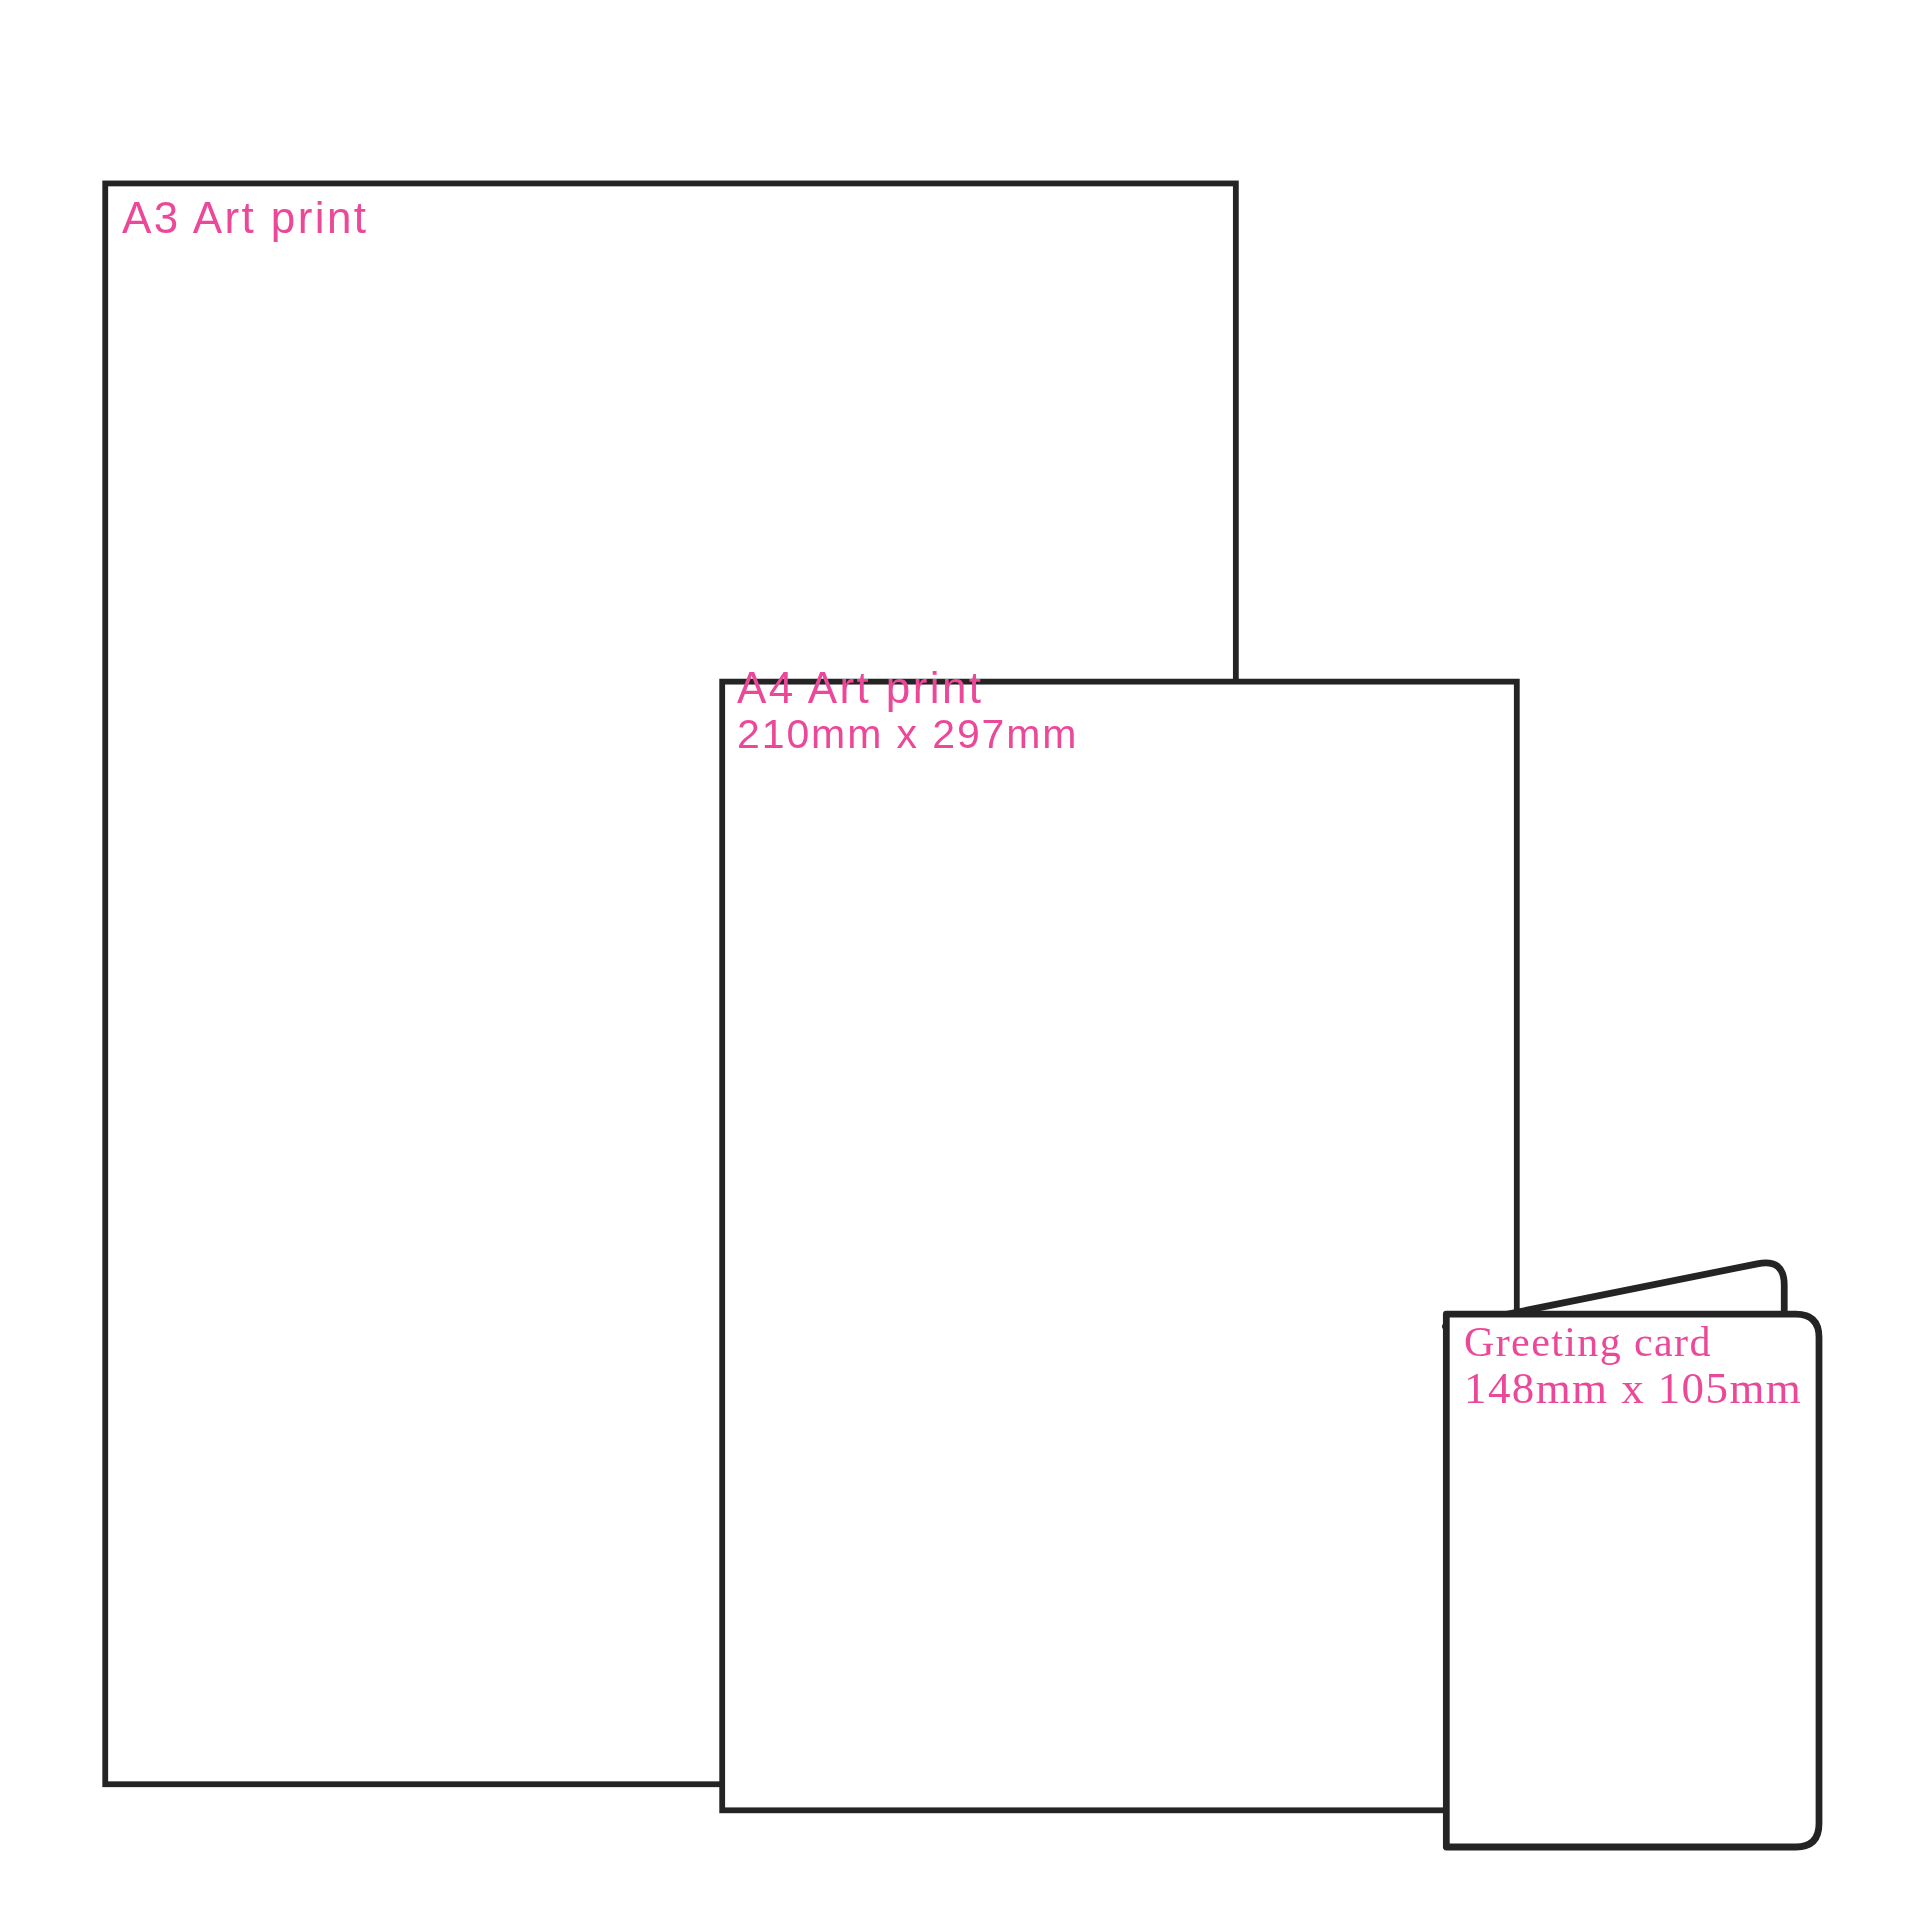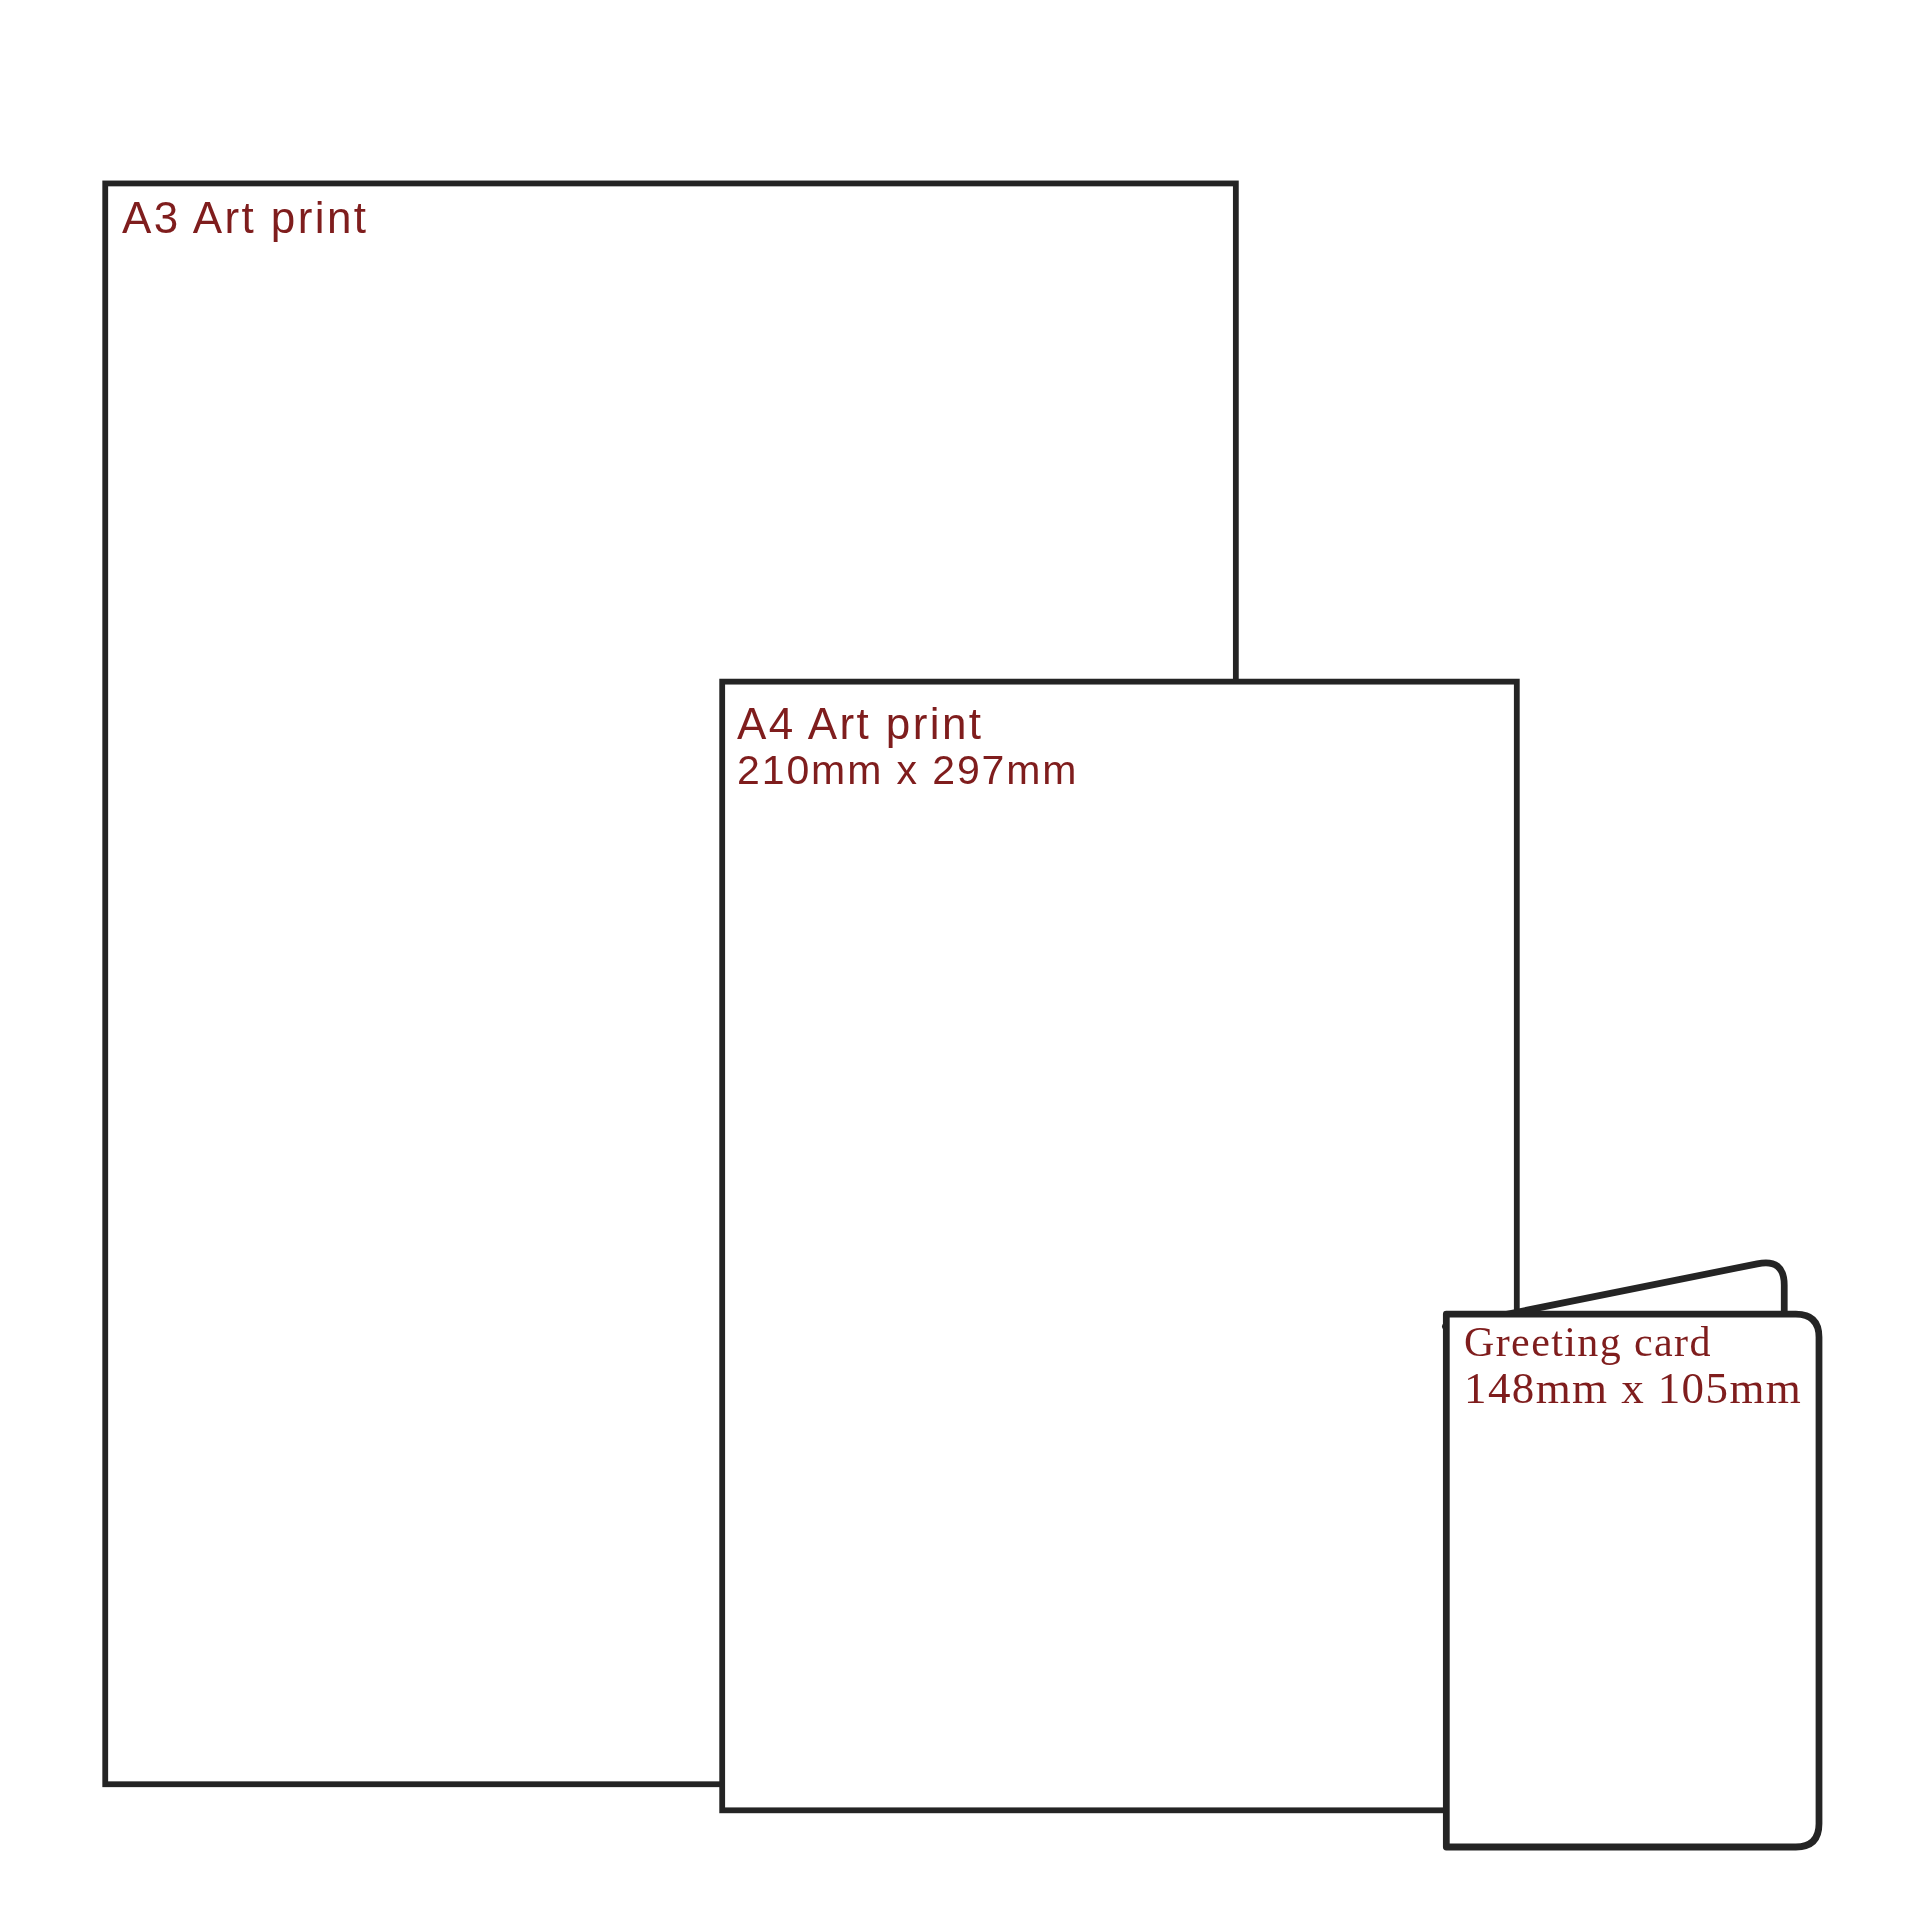--- a/index.html
+++ b/index.html
@@ -15,21 +15,21 @@
     overflow: hidden;
     font-family: "Liberation Sans", sans-serif;
   }
   .stage svg {
     position: absolute;
     left: 0;
     top: 0;
   }
   .label {
     position: absolute;
-    color: #7f1d1d;
+    color: #ec4899;
     white-space: nowrap;
     pointer-events: none;
   }
   .label .title {
     font-size: 44px;
     font-weight: 300;
     letter-spacing: 2.4px;
     line-height: 48px;
   }
   .label .dims {
@@ -54,21 +54,21 @@
 
     <path d="M 1497 1374 L 1820 1309 Q 1848 1303 1848 1331 L 1848 1364" fill="none" stroke="#242424" stroke-width="7" stroke-linecap="round" stroke-linejoin="round"></path>
 
     <path d="M 1498 1361 L 1860 1361 Q 1884 1361 1884 1385 L 1884 1889 Q 1884 1913 1860 1913 L 1498 1913 Z" fill="#ffffff" stroke="#242424" stroke-width="7" stroke-linejoin="round"></path>
   </svg>
 
   <div class="label" style="left:122px; top:194px;">
     <div class="title">A3 Art print</div>
   </div>
 
-  <div class="label" style="left:737px; top:700px;">
+  <div class="label" style="left:737px; top:664px;">
     <div class="title">A4 Art print</div>
     <div class="dims">210mm x 297mm</div>
   </div>
 
   <div class="label" style="left:1464px; top:1318px;font-family:Liberation Serif, serif;">
     <div class="title" style="font-size:42px; letter-spacing:1.4px;">Greeting card</div>
     <div class="dims" style="font-size:45px; letter-spacing:1.4px;">148mm x 105mm</div>
   </div>
 
 </div>

